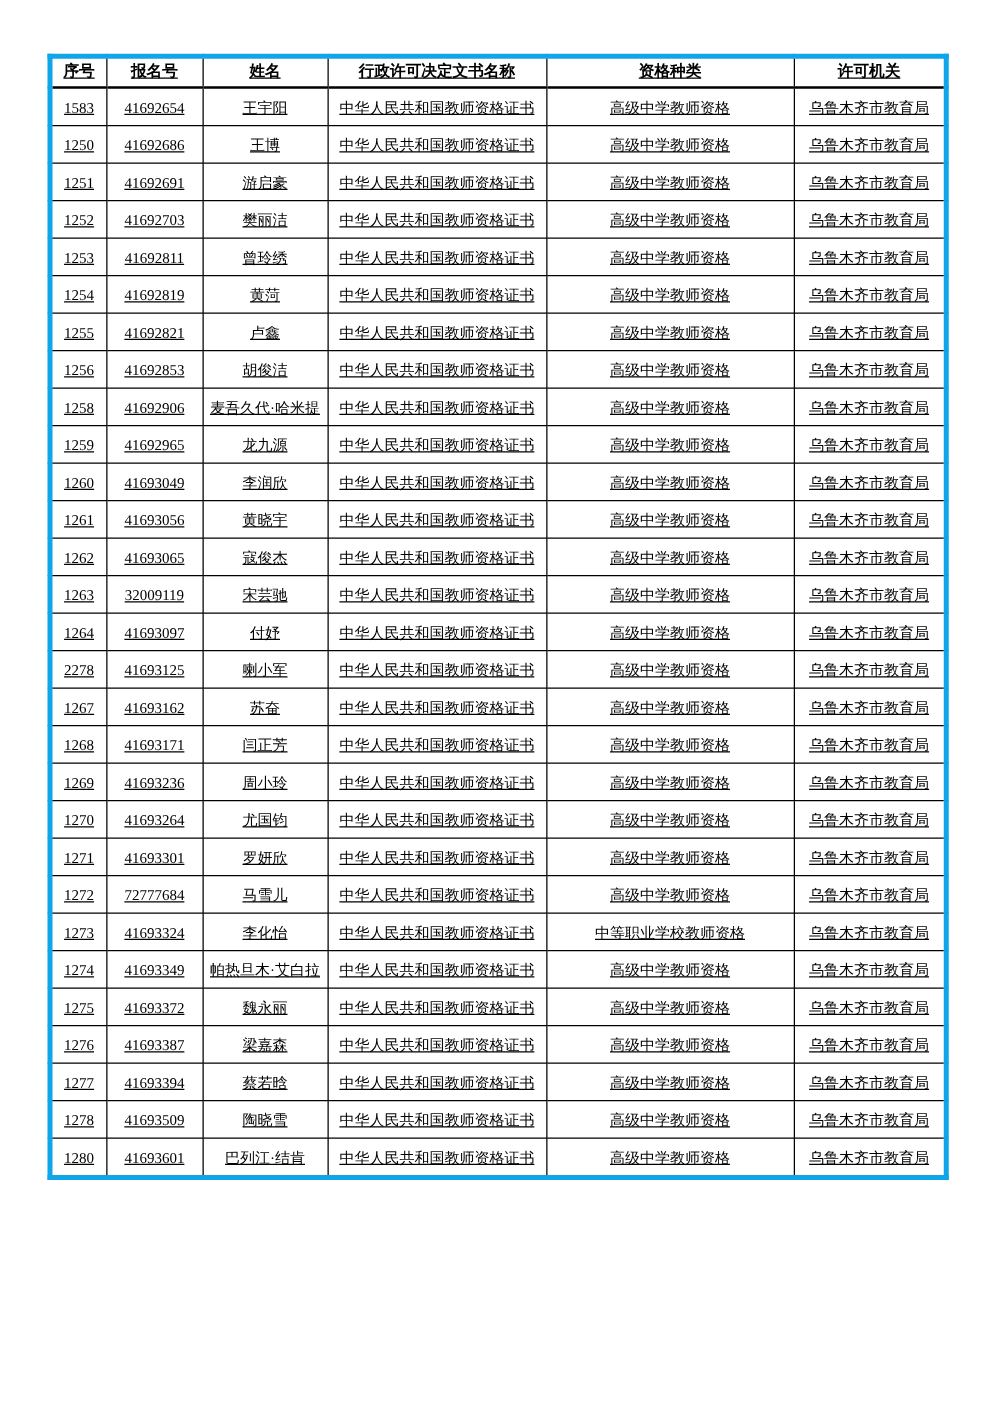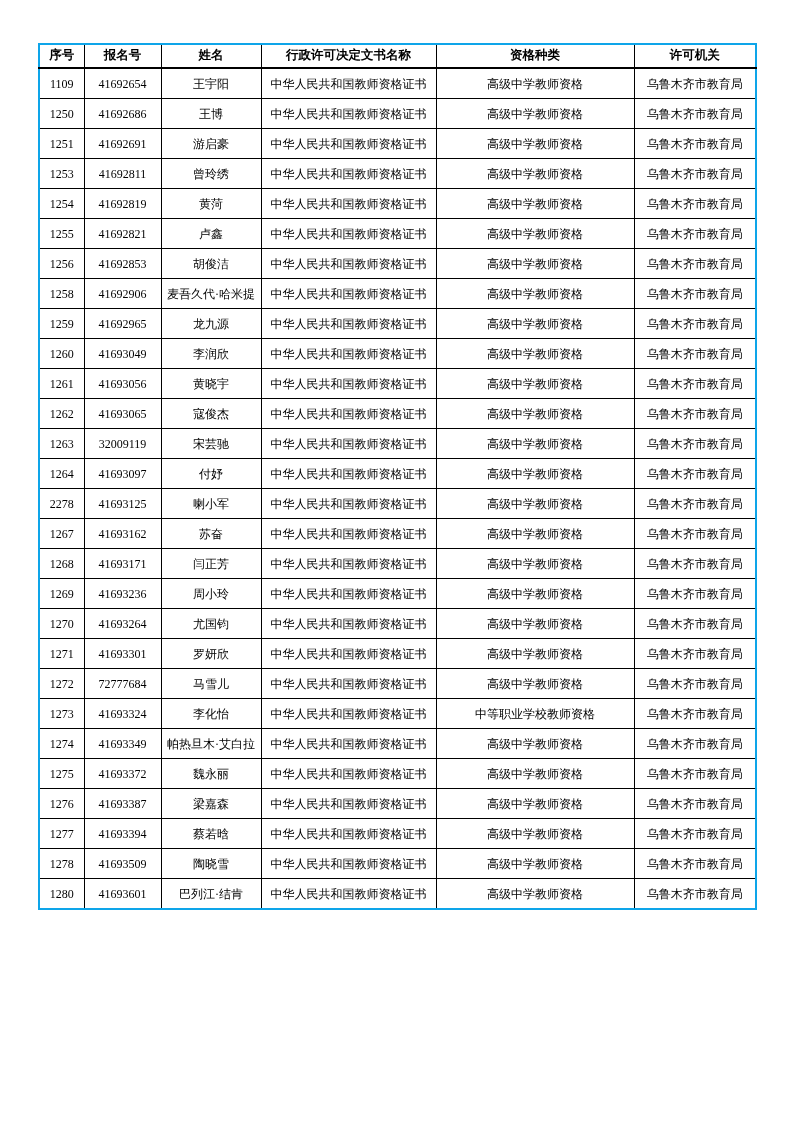--- a/index.html
+++ b/index.html
@@ -14,23 +14,24 @@
     background: #ffffff;
     overflow: hidden;
   }
   table.license-table {
     position: absolute;
     left: 38px;
     top: 43px;
     width: 717px;
     border-collapse: collapse;
     table-layout: fixed;
-    border: 2px solid #0ea5e9;
+    border: 4px solid #0ea5e9;
     font-family: "Liberation Serif", "DejaVu Serif", serif;
     color: #000000;
+    text-decoration: underline;
   }
   table.license-table col.c-sn    { width: 45px;  }
   table.license-table col.c-reg   { width: 77px;  }
   table.license-table col.c-name  { width: 100px; }
   table.license-table col.c-doc   { width: 175px; }
   table.license-table col.c-qual  { width: 198px; }
   table.license-table col.c-auth  { width: 122px; }
   table.license-table th {
     border: 1px solid #000000;
     border-bottom: 2px solid #000000;
@@ -72,39 +73,47 @@
         <th>序号</th>
         <th>报名号</th>
         <th>姓名</th>
         <th>行政许可决定文书名称</th>
         <th>资格种类</th>
         <th>许可机关</th>
       </tr>
     </thead>
     <tbody id="table-body">
         <tr>
-          <td>1109</td>
+          <td>1583</td>
           <td>41692654</td>
           <td>王宇阳</td>
           <td>中华人民共和国教师资格证书</td>
           <td>高级中学教师资格</td>
           <td>乌鲁木齐市教育局</td>
         </tr>
         <tr>
           <td>1250</td>
           <td>41692686</td>
           <td>王博</td>
           <td>中华人民共和国教师资格证书</td>
           <td>高级中学教师资格</td>
           <td>乌鲁木齐市教育局</td>
         </tr>
         <tr>
           <td>1251</td>
           <td>41692691</td>
           <td>游启豪</td>
+          <td>中华人民共和国教师资格证书</td>
+          <td>高级中学教师资格</td>
+          <td>乌鲁木齐市教育局</td>
+        </tr>
+        <tr>
+          <td>1252</td>
+          <td>41692703</td>
+          <td>樊丽洁</td>
           <td>中华人民共和国教师资格证书</td>
           <td>高级中学教师资格</td>
           <td>乌鲁木齐市教育局</td>
         </tr>
         <tr>
           <td>1253</td>
           <td>41692811</td>
           <td>曾玲绣</td>
           <td>中华人民共和国教师资格证书</td>
           <td>高级中学教师资格</td>

